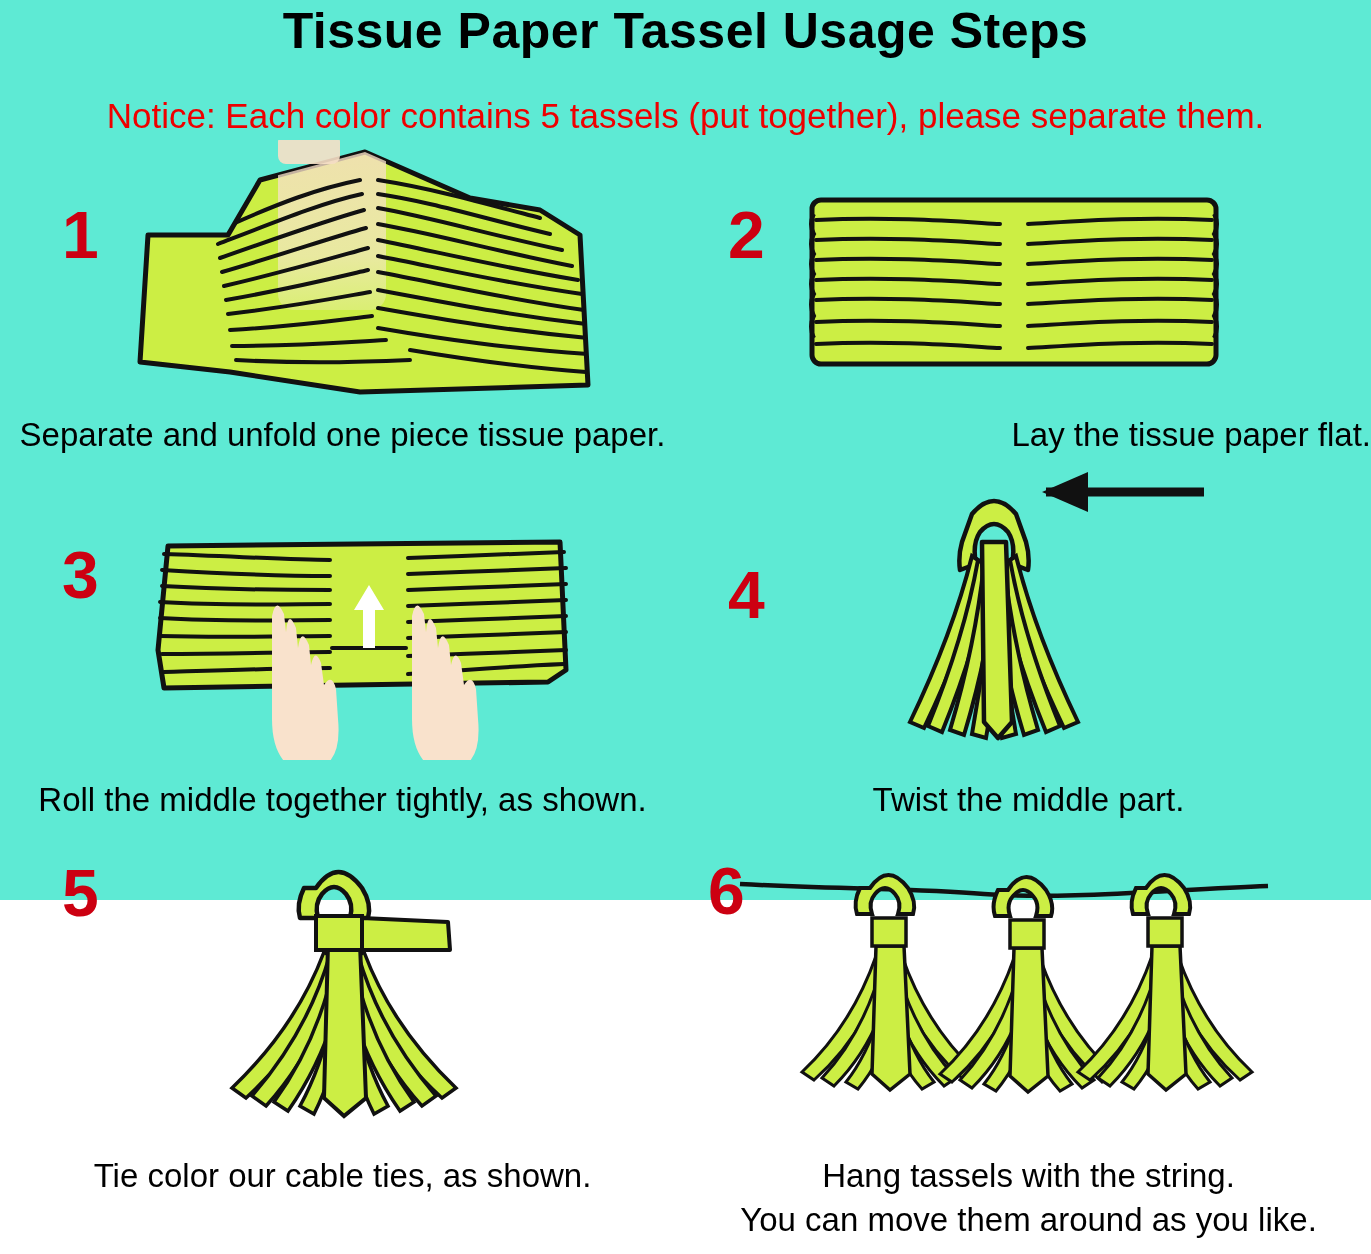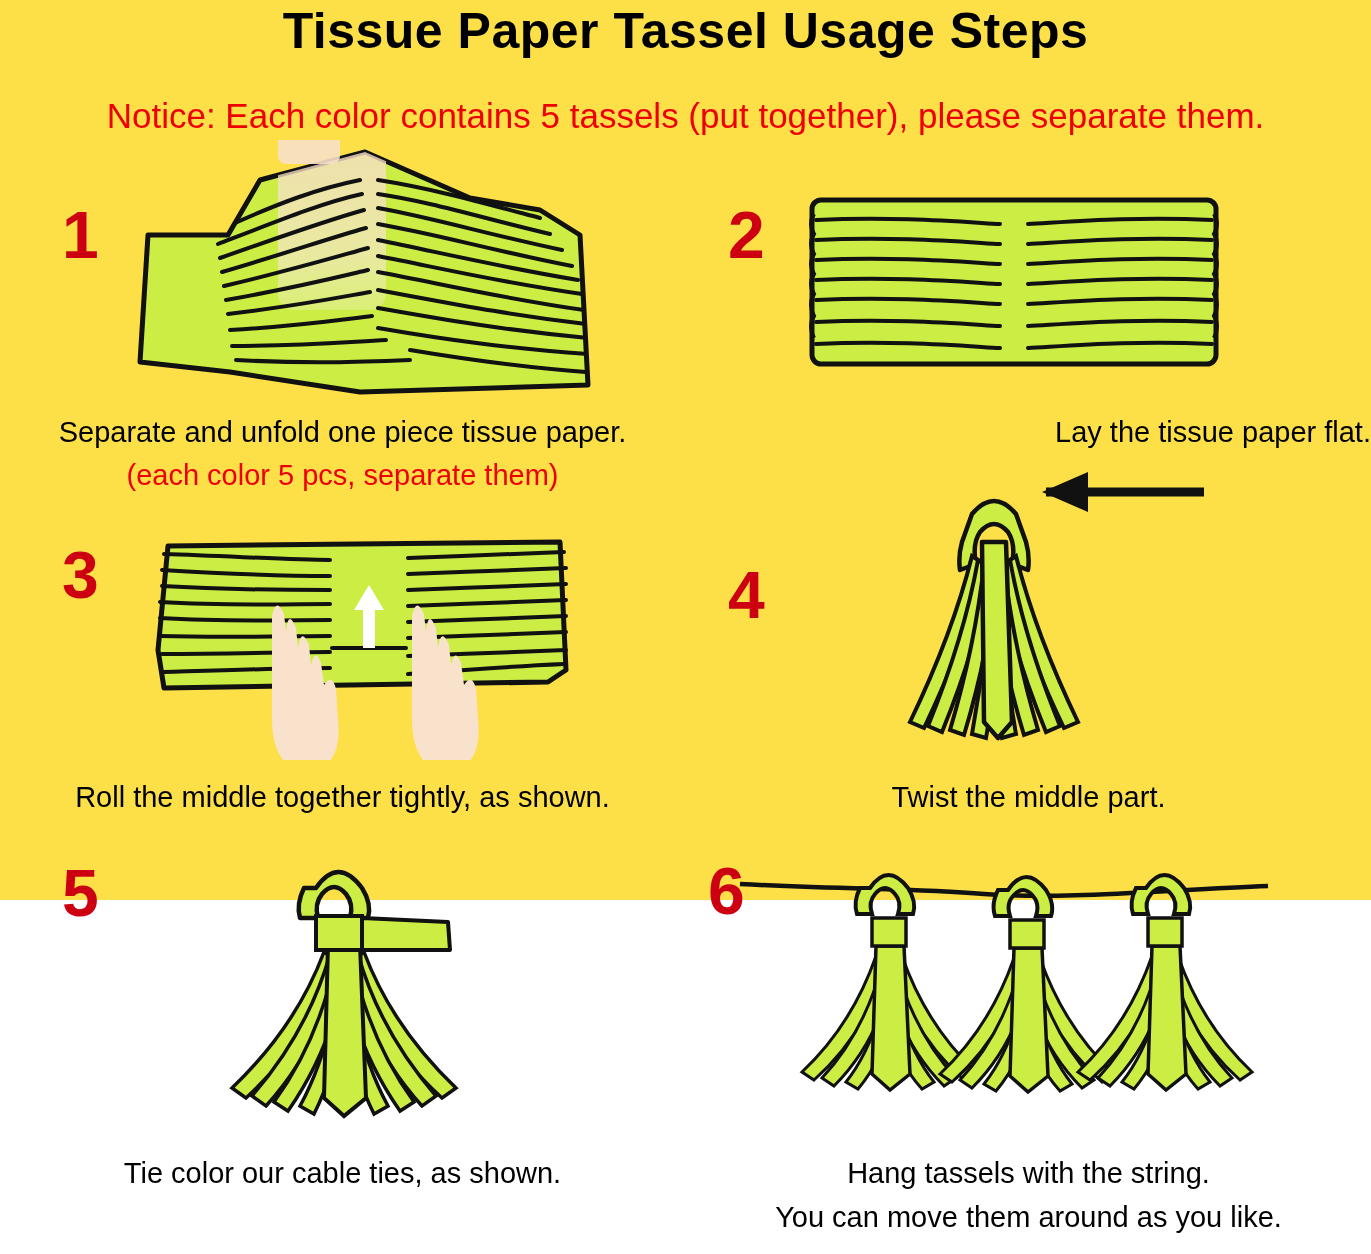--- a/index.html
+++ b/index.html
@@ -13,21 +13,21 @@
     height: 1254px;
     font-family: "Liberation Sans", sans-serif;
     color: #000000;
     overflow: hidden;
     position: relative;
   }
   .page {
     position: relative;
     width: 1371px;
     height: 900px;
-    background: #fde047;
+    background: #5eead4;
   }
 
   
   .title {
     position: absolute;
     top: 2px;
     left: 0;
     width: 1371px;
     text-align: center;
     font-size: 50px;
@@ -75,21 +75,21 @@
     z-index: 5;
   }
   .art {
     position: absolute;
   }
   .caption {
     position: absolute;
     width: 685px;
     left: 0;
     text-align: center;
-    font-size: 29px;
+    font-size: 33px;
     color: #000000;
     white-space: nowrap;
     line-height: 1.22;
   }
   .caption.red {
     color: #ee0000;
   }
 </style>
 </head>
 <body>
@@ -145,21 +145,20 @@
             <path d="M268 132 C332 144, 390 158, 474 170"></path>
             <path d="M268 150 C334 162, 392 174, 476 184"></path>
             <path d="M268 168 C336 180, 394 190, 478 198"></path>
             <path d="M268 188 C338 200, 396 208, 478 214"></path>
             <path d="M300 210 C360 220, 420 228, 476 232"></path>
           </g>
         </svg>
       </div>
 
       <div class="caption" style="top:275px;">Separate and unfold one piece tissue paper.</div>
-      <div class="caption red" style="top:318px;">(each color 5 pcs, separate them)</div>
     </div>
 
     <div class="step step-col-right step-row-1">
       <div class="step-number" style="left:42px; top:62px;">2</div>
 
       <div class="art" style="left:118px; top:52px;">
         <svg width="420" height="180" viewBox="0 0 420 180">
           <rect x="8" y="8" width="404" height="164" rx="9" fill="#ccee44" stroke="#111111" stroke-width="5"></rect>
 
           <g stroke="#111111" stroke-width="4" fill="none" stroke-linecap="round">

